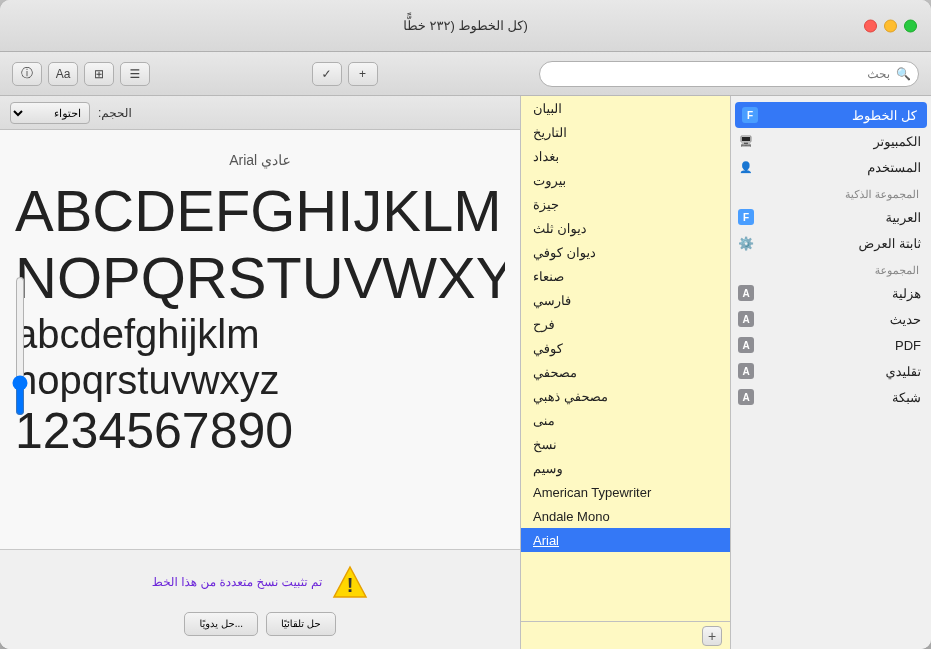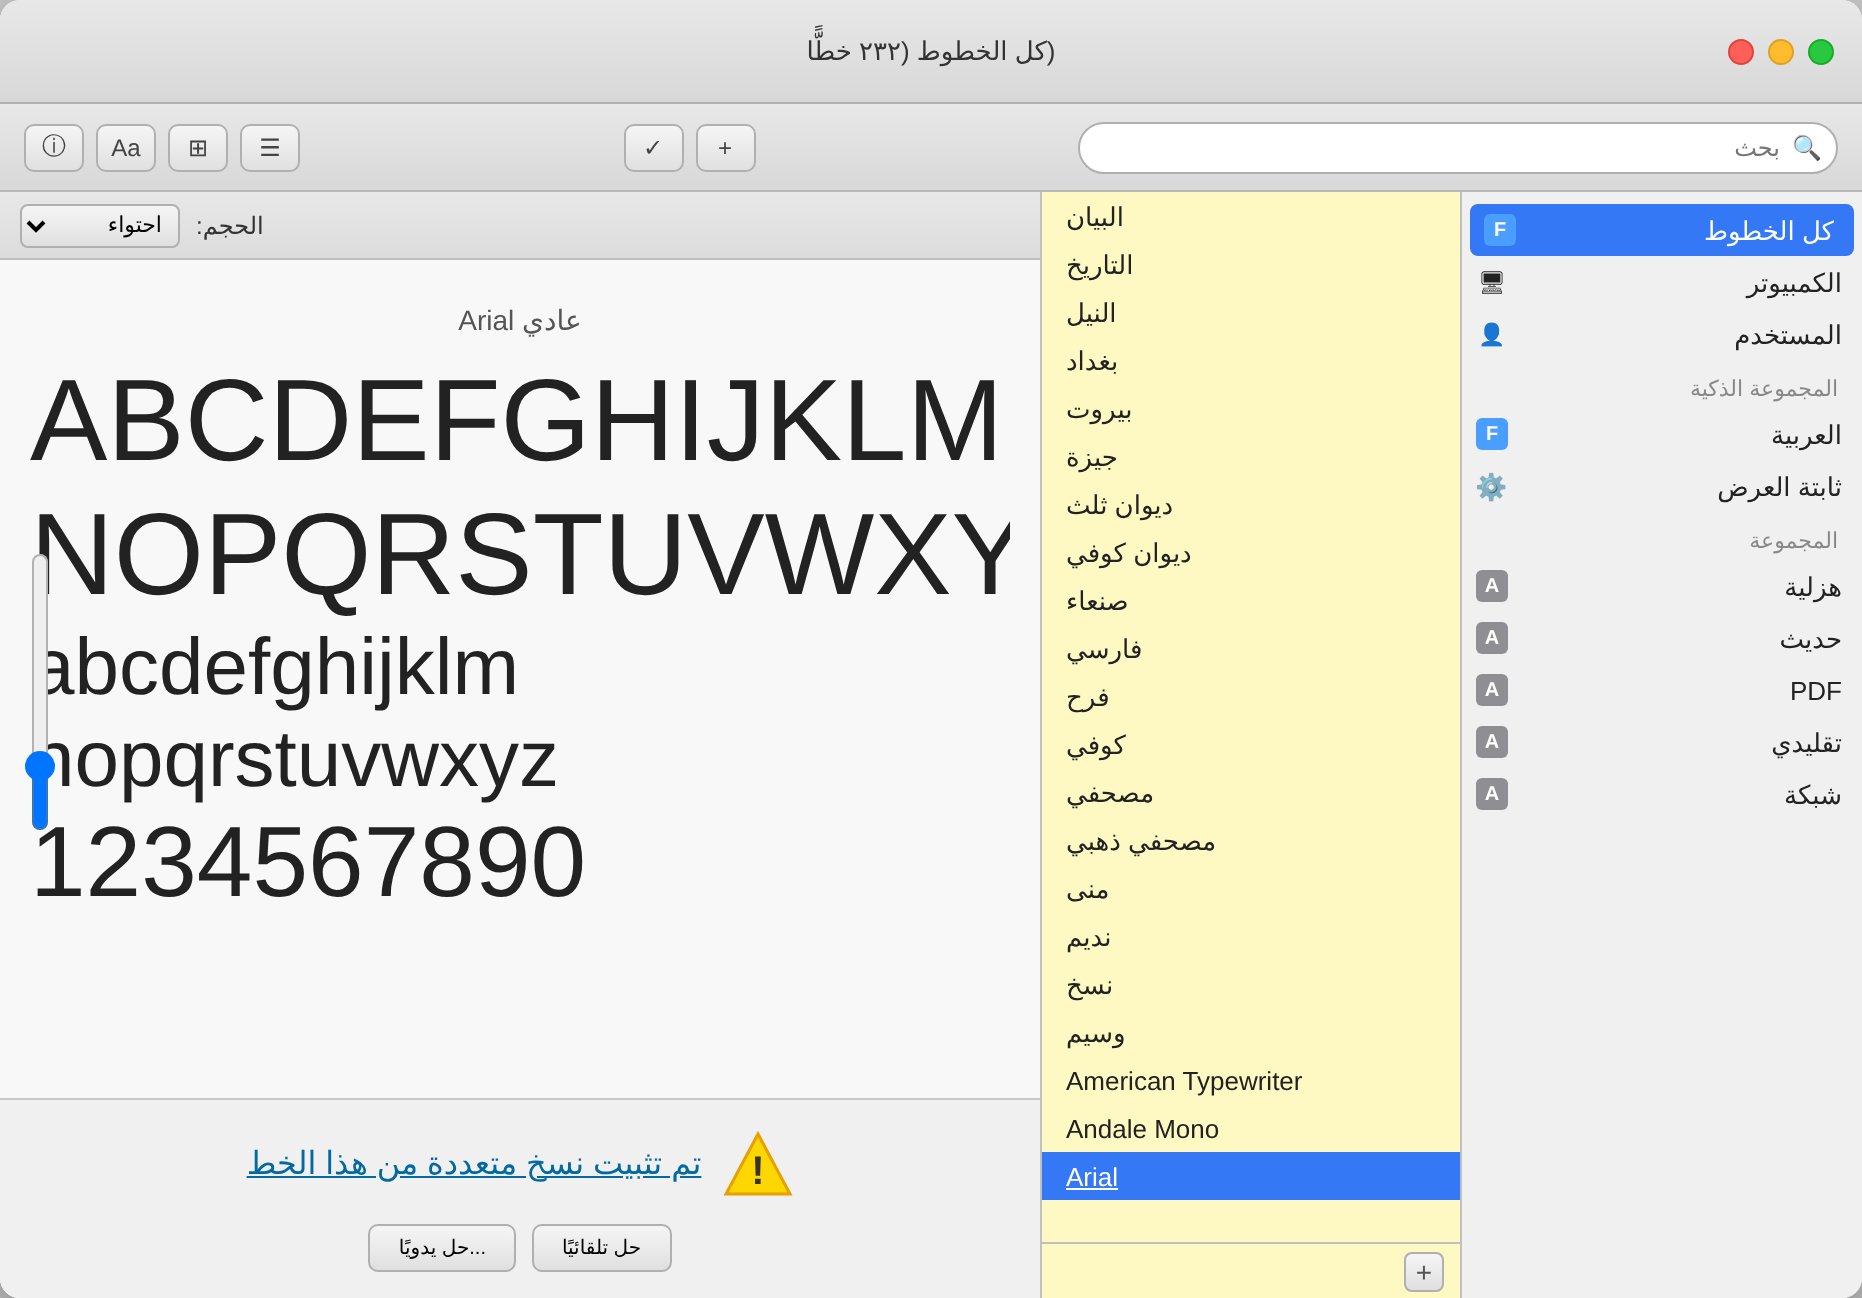--- a/index.html
+++ b/index.html
@@ -208,24 +208,23 @@
       gap: 10px;
       direction: rtl;
       margin-bottom: 12px;
     }
     .warning-icon {
       width: 36px;
       height: 36px;
       flex-shrink: 0;
     }
     .warning-text {
-      font-size: 16px;
-      color: #0369a1;
-      direction: rtl;
-      text-decoration: underline;
+      font-size: 12px;
+      color: #6d28d9;
+      direction: rtl;
     }
     .warning-buttons {
       display: flex;
       gap: 8px;
       direction: rtl;
     }
     .warn-btn {
       height: 24px;
       padding: 0 14px;
       font-size: 10px;
@@ -422,34 +421,32 @@
           <button class="warn-btn">حل تلقائيًا</button>
           <button class="warn-btn">...حل يدويًا</button>
         </div>
       </div>
     </div>
 
     <div class="font-list-panel">
       <div class="font-list" id="font-list-container">
       <div class="font-list-item">البيان</div>
           <div class="font-list-item">التاريخ</div>
-          <div class="font-list-item">النيل</div>
           <div class="font-list-item">بغداد</div>
           <div class="font-list-item">بيروت</div>
           <div class="font-list-item">جيزة</div>
           <div class="font-list-item">ديوان ثلث</div>
           <div class="font-list-item">ديوان كوفي</div>
           <div class="font-list-item">صنعاء</div>
           <div class="font-list-item">فارسي</div>
           <div class="font-list-item">فرح</div>
           <div class="font-list-item">كوفي</div>
           <div class="font-list-item">مصحفي</div>
           <div class="font-list-item">مصحفي ذهبي</div>
           <div class="font-list-item">منى</div>
-          <div class="font-list-item">نديم</div>
           <div class="font-list-item">نسخ</div>
           <div class="font-list-item">وسيم</div>
           <div class="font-list-item">American Typewriter</div>
           <div class="font-list-item">Andale Mono</div>
           <div class="font-list-item selected">Arial</div>
         </div>
       <div class="font-list-bottom">
         <div class="add-font-btn">+</div>
       </div>
     </div>

